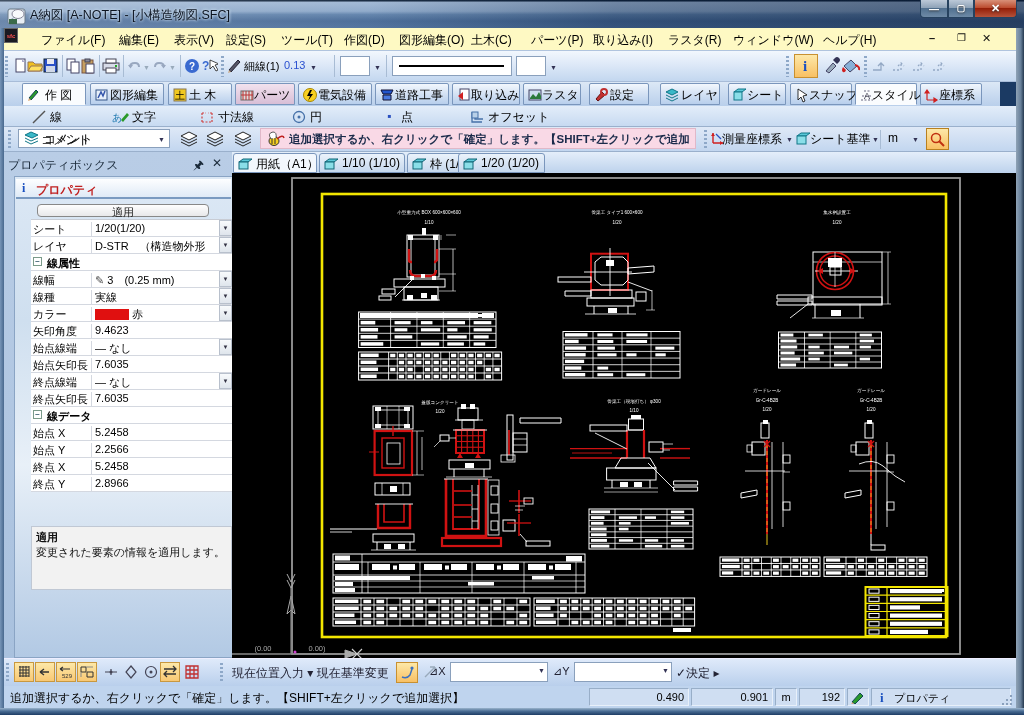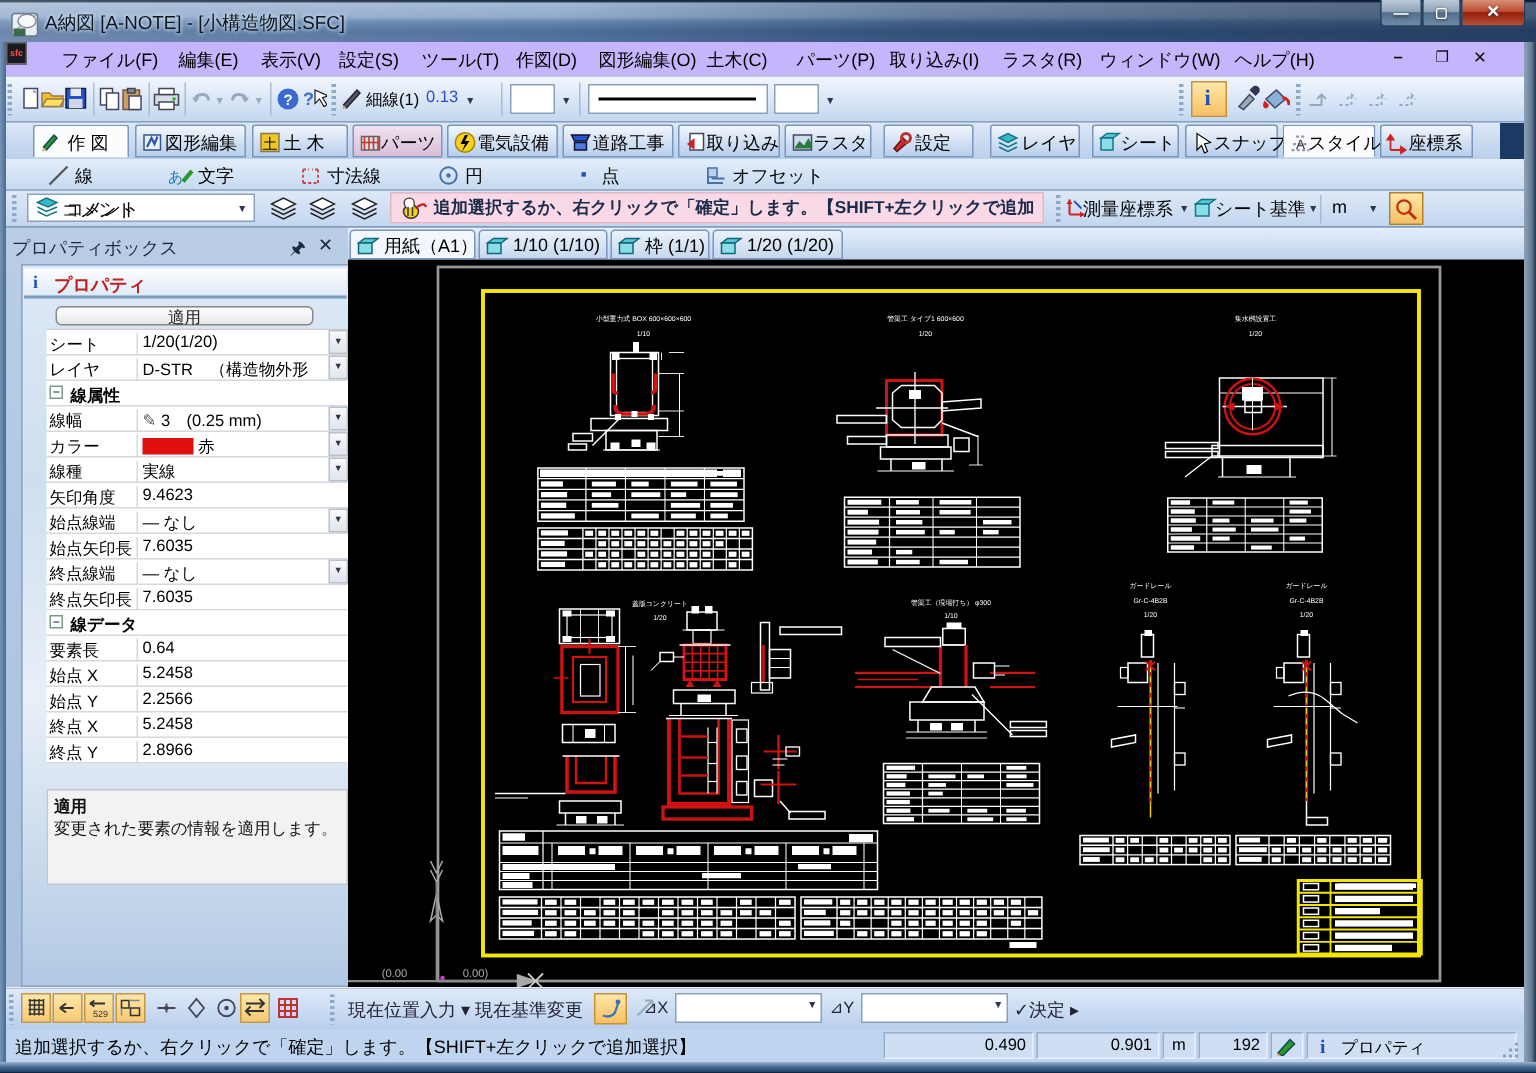--- a/index.html
+++ b/index.html
@@ -14,21 +14,21 @@
 #ttext{left:30px;top:7px;font-size:12.5px;color:#0c1420;text-shadow:0 0 3px #cfe0f2,0 0 3px #cfe0f2;white-space:nowrap;}
 #btnmin{left:920px;width:28px;border-radius:0 0 0 4px;background:linear-gradient(180deg,#bcc9d8 0,#8fa3b8 45%,#51708f 50%,#6e8aa6 100%);}
 #btnmax{left:948px;width:26px;background:linear-gradient(180deg,#bcc9d8 0,#8fa3b8 45%,#51708f 50%,#6e8aa6 100%);}
 #btncls{left:974px;width:43px;border-radius:0 0 4px 0;background:linear-gradient(180deg,#d89078 0,#bc4c30 45%,#951f08 50%,#b5523a 100%);}
 .glyph{position:absolute;left:0;top:0;width:100%;height:100%;color:#fff;font-weight:bold;text-align:center;text-shadow:0 1px 2px #333;}
 
 #brdL{left:0;top:28px;width:4px;height:682px;background:linear-gradient(90deg,#7795b8,#49698e);}
 #brdR{left:1016px;top:28px;width:8px;height:682px;background:linear-gradient(90deg,#8fa3b6,#68809a 60%,#24384e);}
 #brdB{left:0;top:708px;width:1024px;height:7px;background:linear-gradient(180deg,#9ab4cc 0,#4a6d94 45%,#1e3c64 100%);}
 
-#menubar{left:4px;top:28px;width:1012px;height:23px;background:#c4b5fd;border-bottom:1px solid #b0c4de;font-size:12px;color:#000;}
+#menubar{left:4px;top:28px;width:1012px;height:23px;background:#fef9c3;border-bottom:1px solid #b0c4de;font-size:12px;color:#000;}
 #menubar .mi{position:absolute;top:4px;white-space:nowrap;}
 #sfcicon{left:19px;top:4px;width:14px;height:15px;background:#1a1a22;border:1px solid #666;color:#ff5050;font-size:6px;font-weight:bold;text-align:center;line-height:15px;}
 
 #tb1{left:4px;top:51px;width:1012px;height:31px;background:linear-gradient(180deg,#f2f7fd 0,#dbe7f7 50%,#c3d7ef 100%);border-bottom:1px solid #a8bcd8;}
 .grip{position:absolute;width:3px;background:repeating-linear-gradient(180deg,#8ea8c8 0,#8ea8c8 2px,transparent 2px,transparent 4px);}
 .tbsep{position:absolute;width:1px;background:#a8bcd4;}
 .ddarr{position:absolute;top:13px;font-size:7px;color:#335;}
 
 #tb2{left:4px;top:82px;width:996px;height:24px;background:linear-gradient(180deg,#dce8f6 0,#b9cfeb 100%);}
 .tab2{position:absolute;top:1px;height:22px;border:1px solid #7a96bc;border-radius:2px 2px 0 0;background:linear-gradient(180deg,#f2f7fd 0,#d4e2f4 50%,#b8cfec 100%);font-size:12px;color:#000;white-space:nowrap;}
@@ -405,30 +405,30 @@
 <div class="prow grp">
           <span class="gbox">−</span>
           <span class="lab">線属性</span>
         </div>
 <div class="prow">
           <span class="lab">線幅</span>
           <span class="val"><span style="color:#555">✎</span> 3　(0.25 mm)</span>
           <span class="dd">▼</span>
         </div>
 <div class="prow">
+          <span class="lab">線種</span>
+          <span class="val">実線</span>
+          <span class="dd">▼</span>
+        </div>
+<div class="prow">
           <span class="lab">カラー</span>
           <span class="val"><span style="display:inline-block;width:34px;height:11px;background:#e01010;vertical-align:-2px;"></span> 赤</span>
           <span class="dd">▼</span>
         </div>
 <div class="prow">
-          <span class="lab">線種</span>
-          <span class="val">実線</span>
-          <span class="dd">▼</span>
-        </div>
-<div class="prow">
           <span class="lab">矢印角度</span>
           <span class="val">9.4623</span>
         </div>
 <div class="prow">
           <span class="lab">始点線端</span>
           <span class="val">―  なし</span>
           <span class="dd">▼</span>
         </div>
 <div class="prow">
           <span class="lab">始点矢印長</span>
@@ -439,24 +439,20 @@
           <span class="val">―  なし</span>
           <span class="dd">▼</span>
         </div>
 <div class="prow">
           <span class="lab">終点矢印長</span>
           <span class="val">7.6035</span>
         </div>
 <div class="prow grp">
           <span class="gbox">−</span>
           <span class="lab">線データ</span>
-        </div>
-<div class="prow">
-          <span class="lab">要素長</span>
-          <span class="val">0.64</span>
         </div>
 <div class="prow">
           <span class="lab">始点 X</span>
           <span class="val">5.2458</span>
         </div>
 <div class="prow">
           <span class="lab">始点 Y</span>
           <span class="val">2.2566</span>
         </div>
 <div class="prow">
@@ -480,21 +476,21 @@
           <rect x="1" y="4" width="9" height="7" fill="#8adee8" stroke="#167"></rect>
         </svg>用紙（A1）</div>
 <div class="stab" style="left:87px;width:86px;padding:2px 0 0 22px;"><svg width="15" height="12" viewBox="0 0 15 12" style="position:absolute;left:4px;top:4px">
           <path d="M1,4 l4,-3 h9 l-4,3 Z" fill="#5ac8d8" stroke="#167"></path>
           <rect x="1" y="4" width="9" height="7" fill="#8adee8" stroke="#167"></rect>
         </svg>1/10 (1/10)</div>
 <div class="stab" style="left:175px;width:66px;padding:2px 0 0 22px;"><svg width="15" height="12" viewBox="0 0 15 12" style="position:absolute;left:4px;top:4px">
           <path d="M1,4 l4,-3 h9 l-4,3 Z" fill="#5ac8d8" stroke="#167"></path>
           <rect x="1" y="4" width="9" height="7" fill="#8adee8" stroke="#167"></rect>
         </svg>枠 (1/1)</div>
-<div class="stab" style="left:243px;width:87px;padding:2px 0 16px 22px;"><svg width="15" height="12" viewBox="0 0 15 12" style="position:absolute;left:4px;top:4px">
+<div class="stab" style="left:226px;width:87px;padding:2px 0 16px 22px;"><svg width="15" height="12" viewBox="0 0 15 12" style="position:absolute;left:4px;top:4px">
           <path d="M1,4 l4,-3 h9 l-4,3 Z" fill="#5ac8d8" stroke="#167"></path>
           <rect x="1" y="4" width="9" height="7" fill="#8adee8" stroke="#167"></rect>
         </svg>1/20 (1/20)</div>
 </div>
 <svg id="cad" width="784" height="506" viewBox="0 0 784 506" style="position:absolute;left:0;top:0;">
 <rect x="60" y="26" width="668" height="476" fill="none" stroke="#989898" stroke-width="1.8"></rect>
 <path d="M59,436 L55,428 M59,436 L63,428 M59,430 L55,422 M59,430 L63,422" fill="none" stroke="#aaaaaa" stroke-width="1"></path>
 <path d="M59,444 L55,462 L59,458 L63,462 Z" fill="none" stroke="#aaaaaa" stroke-width="1"></path>
 <line x1="59" y1="436" x2="59" y2="502" stroke="#888" stroke-width="1.2"></line>
 <line x1="0" y1="502" x2="112" y2="502" stroke="#888" stroke-width="1.5"></line>

